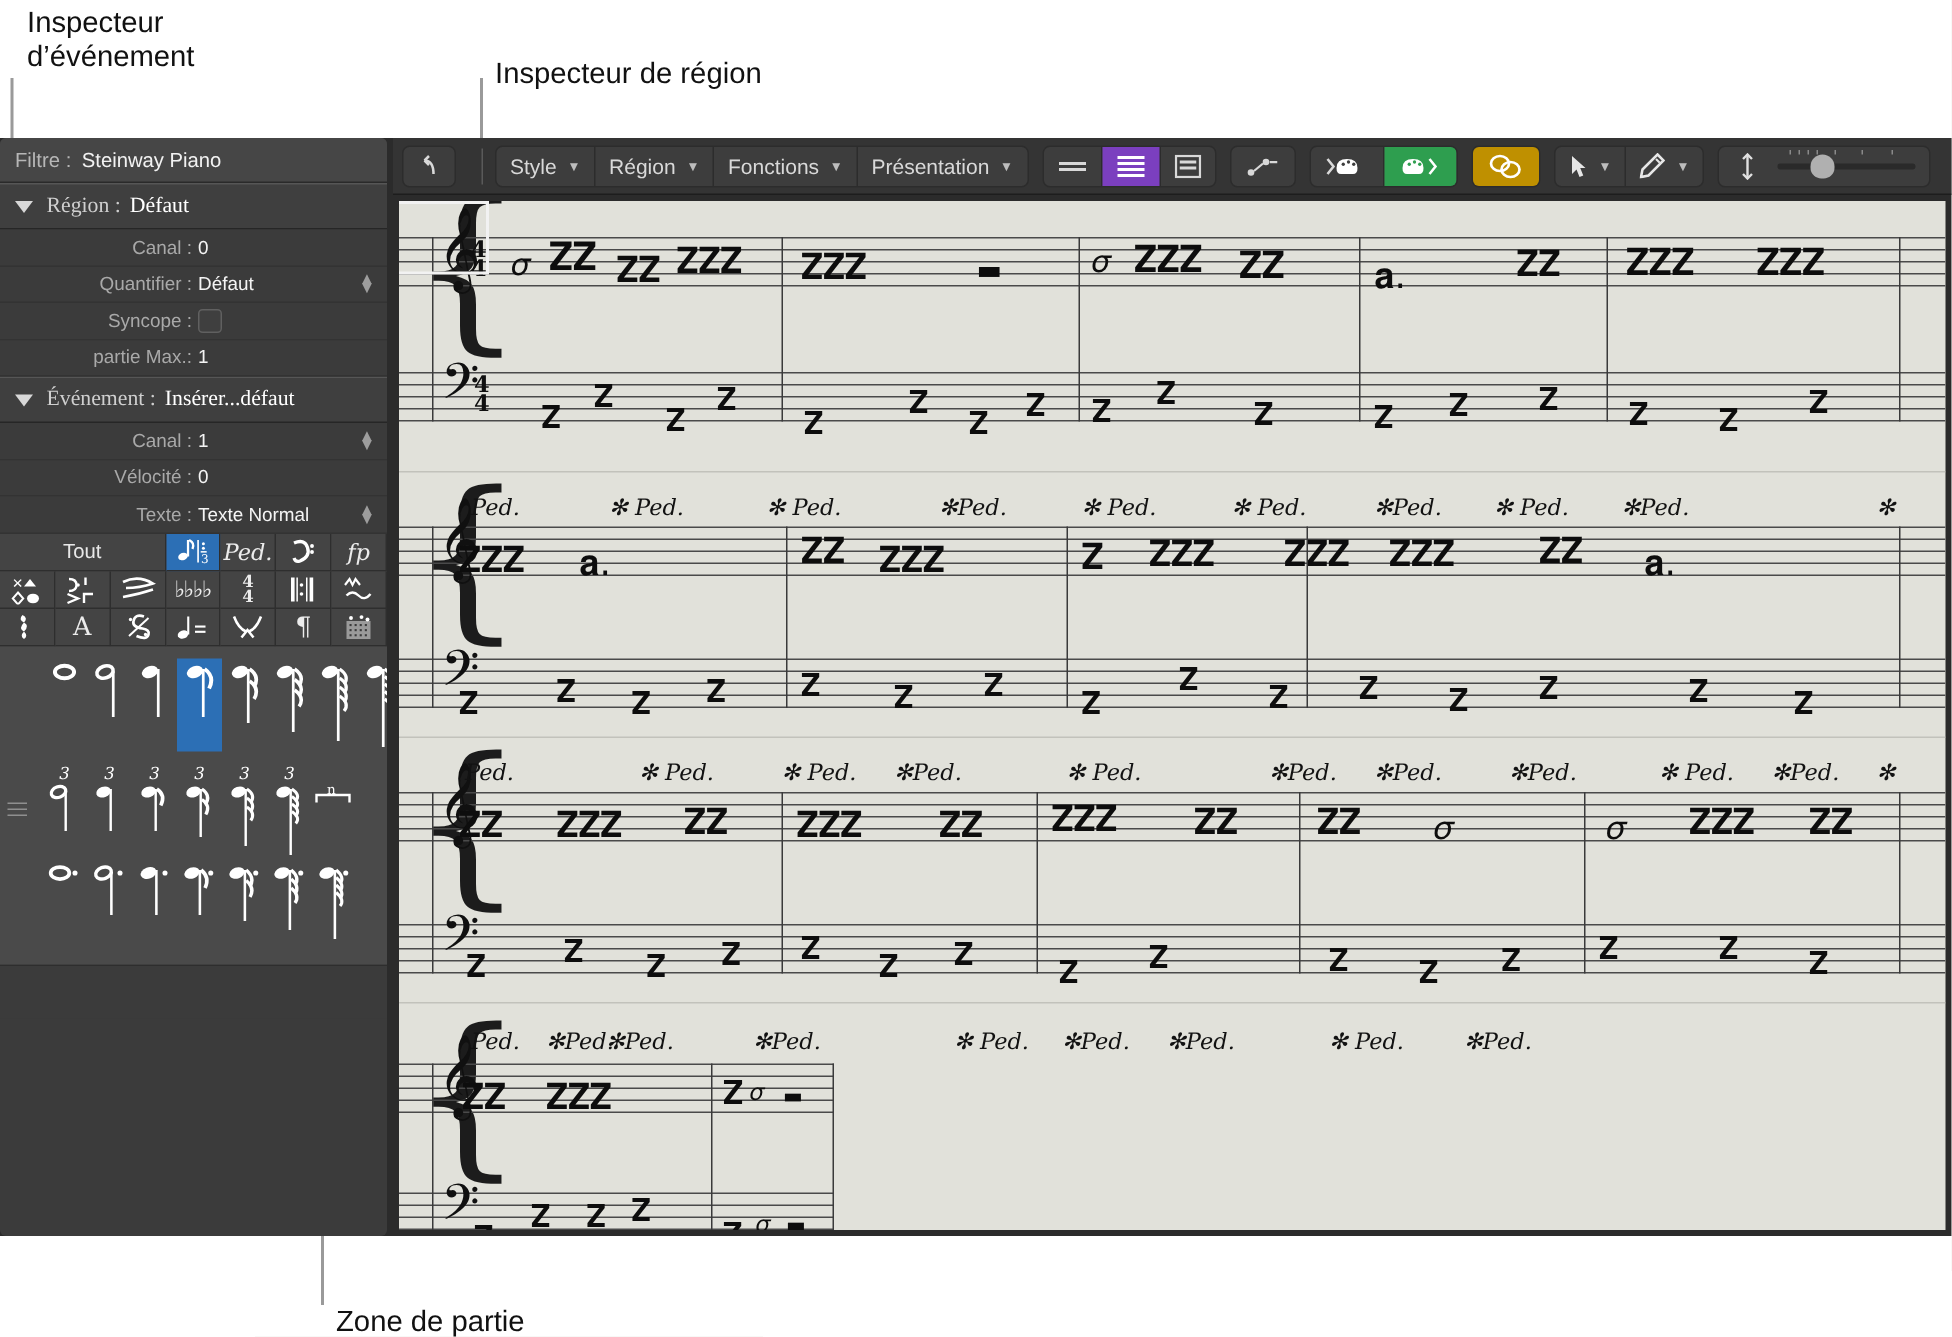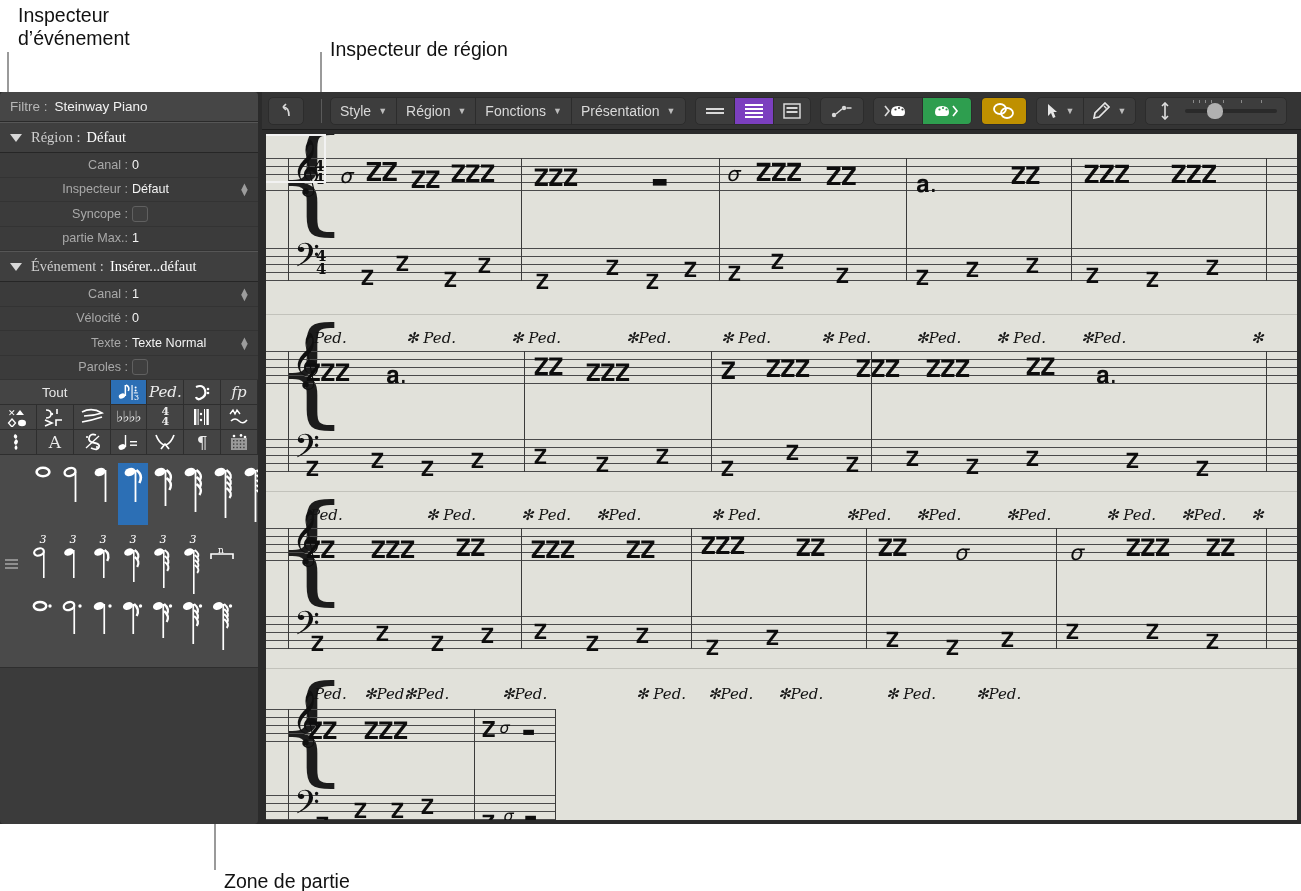--- a/index.html
+++ b/index.html
@@ -176,21 +176,21 @@
       <span class="h-lbl">Région :</span>
       <span class="h-val">Défaut</span>
     </div>
 
     <div>
       <div class="insp-row">
         <span class="r-lbl">Canal :</span>
         <span class="r-val">0</span>
       </div>
       <div class="insp-row">
-        <span class="r-lbl">Inspecteur :</span>
+        <span class="r-lbl">Quantifier :</span>
         <span class="r-val">Défaut</span>
         <span class="stepper">▲<br>▼</span>
       </div>
       <div class="insp-row">
         <span class="r-lbl">Syncope :</span>
         <span class="chk off"></span>
       </div>
       <div class="insp-row">
         <span class="r-lbl">partie Max.:</span>
         <span class="r-val">1</span>
@@ -210,24 +210,20 @@
         <span class="stepper">▲<br>▼</span>
       </div>
       <div class="insp-row">
         <span class="r-lbl">Vélocité :</span>
         <span class="r-val">0</span>
       </div>
       <div class="insp-row">
         <span class="r-lbl">Texte :</span>
         <span class="r-val">Texte Normal</span>
         <span class="stepper">▲<br>▼</span>
-      </div>
-      <div class="insp-row">
-        <span class="r-lbl">Paroles :</span>
-        <span class="chk off"></span>
       </div>
     </div>
 
 
     <div>
       <div class="pb-tabs">
         <div class="pb-tab wide">Tout</div>
         <div class="pb-tab sel">
           <svg width="22" height="17" viewBox="0 0 22 17">
               <ellipse cx="5" cy="12" rx="3.3" ry="2.4" fill="#fff" transform="rotate(-20 5 12)"></ellipse>

